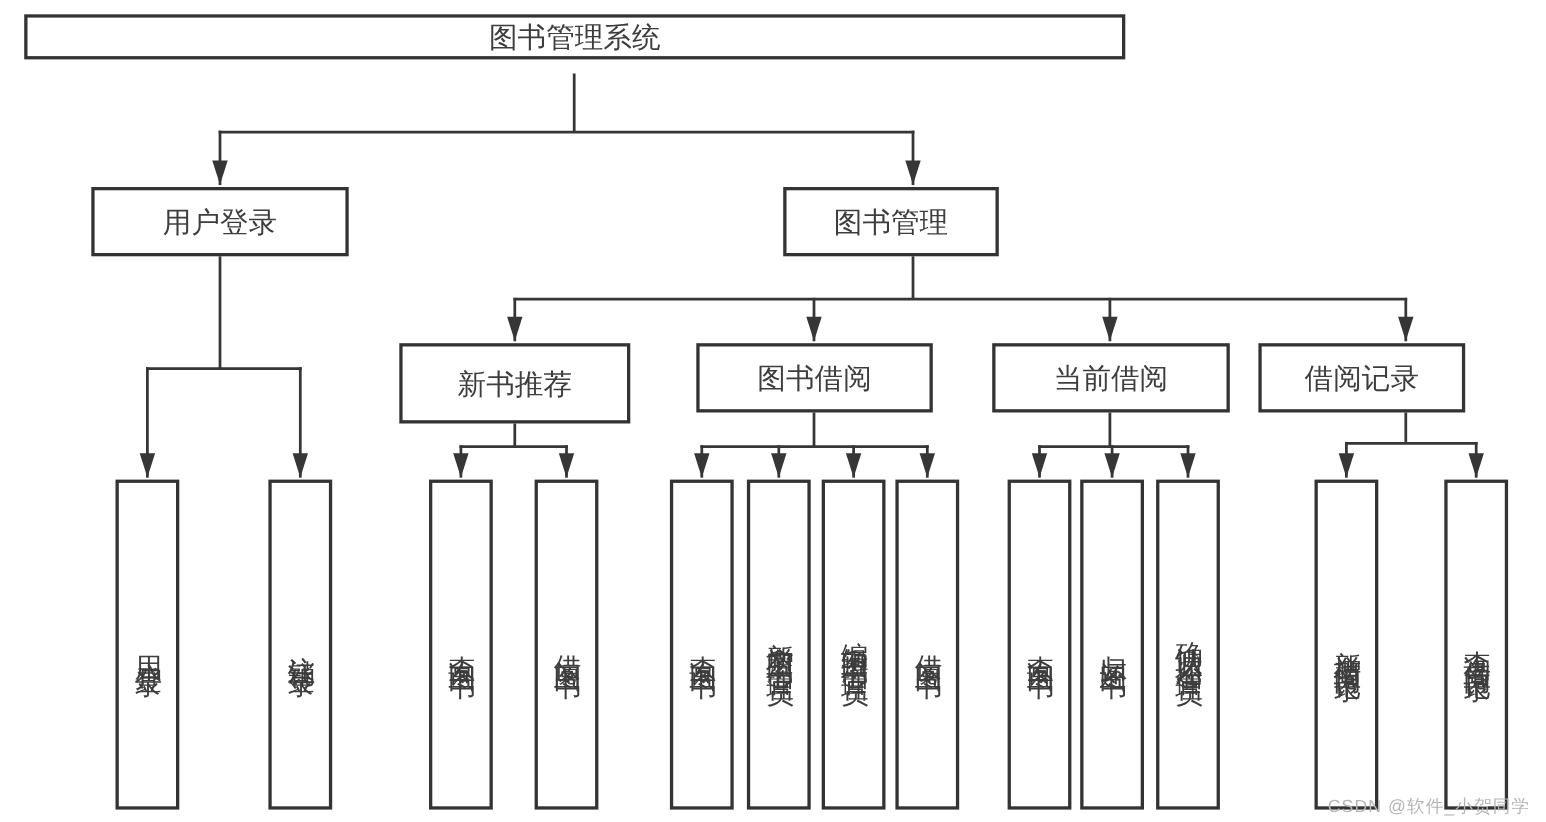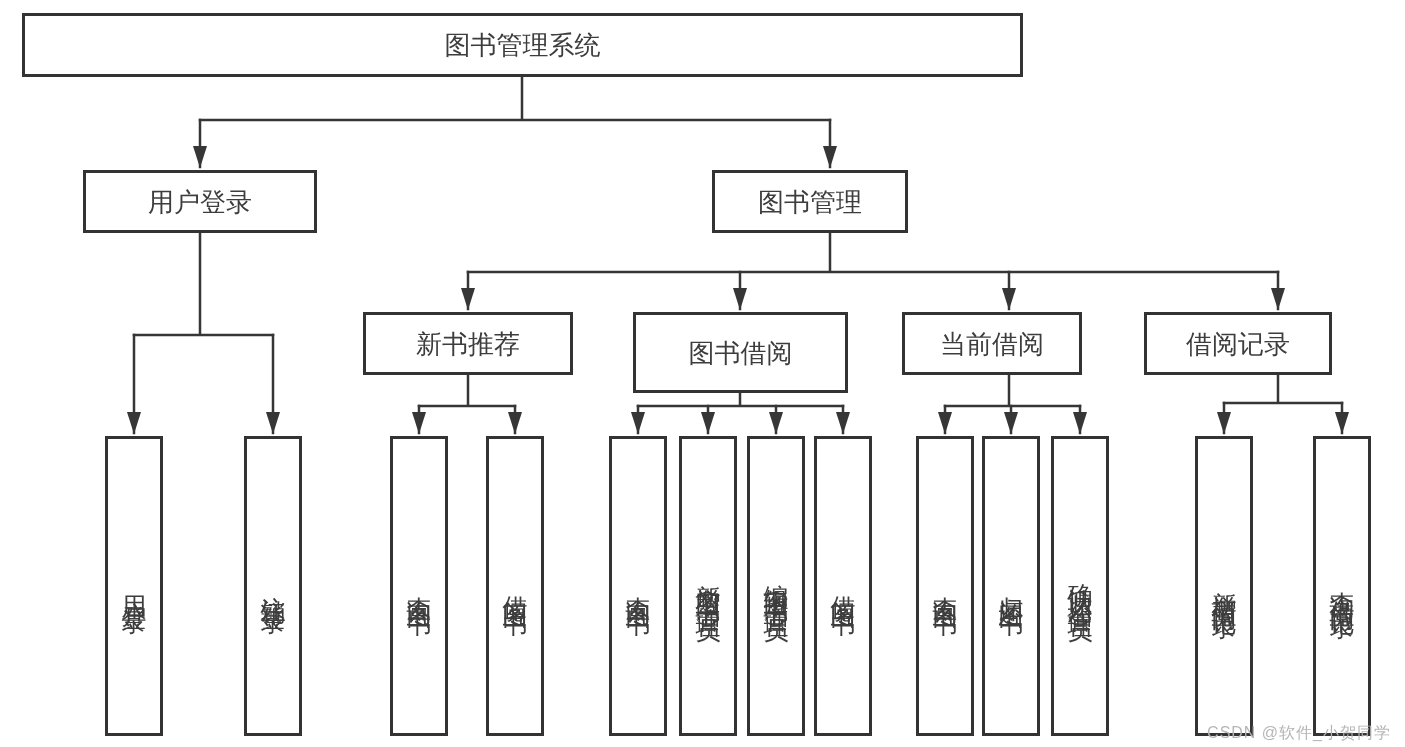--- a/index.html
+++ b/index.html
@@ -113,28 +113,28 @@
       <path class="ln" d="M1080 406 V433" marker-end="url(#arrow)"></path>
     </g>
 
     <g>
       <path class="ln" d="M1278 375 V403 M1224 403 H1342"></path>
       <path class="ln" d="M1224 403 V433" marker-end="url(#arrow)"></path>
       <path class="ln" d="M1342 403 V433" marker-end="url(#arrow)"></path>
     </g>
   </svg>
 
-  <div class="box" style="left:22px;top:13px;width:1001px;height:64px">图书管理系统</div>
+  <div class="box" style="left:22px;top:13px;width:1001px;height:41px">图书管理系统</div>
 
   <div class="box" style="left:83px;top:170px;width:234px;height:63px">用户登录</div>
   <div class="box" style="left:712px;top:170px;width:196px;height:63px">图书管理</div>
 
-  <div class="box" style="left:363px;top:312px;width:210px;height:63px">新书推荐</div>
-  <div class="box" style="left:633px;top:312px;width:215px;height:81px">图书借阅</div>
-  <div class="box" style="left:902px;top:312px;width:180px;height:63px">当前借阅</div>
+  <div class="box" style="left:363px;top:312px;width:210px;height:73px">新书推荐</div>
+  <div class="box" style="left:633px;top:312px;width:215px;height:63px">图书借阅</div>
+  <div class="box" style="left:902px;top:312px;width:216px;height:63px">当前借阅</div>
   <div class="box" style="left:1144px;top:312px;width:188px;height:63px">借阅记录</div>
 
   <div class="box vbox" style="left:105px;top:436px;width:58px;height:300px">用户登录</div>
   <div class="box vbox" style="left:244px;top:436px;width:58px;height:300px">注销登录</div>
 
   <div class="box vbox" style="left:390px;top:436px;width:58px;height:300px">查询图书</div>
   <div class="box vbox" style="left:486px;top:436px;width:58px;height:300px">借阅图书</div>
 
   <div class="box vbox" style="left:609px;top:436px;width:58px;height:300px">查询图书</div>
   <div class="box vbox" style="left:679px;top:436px;width:58px;height:300px">新增图书（管理员）</div>

